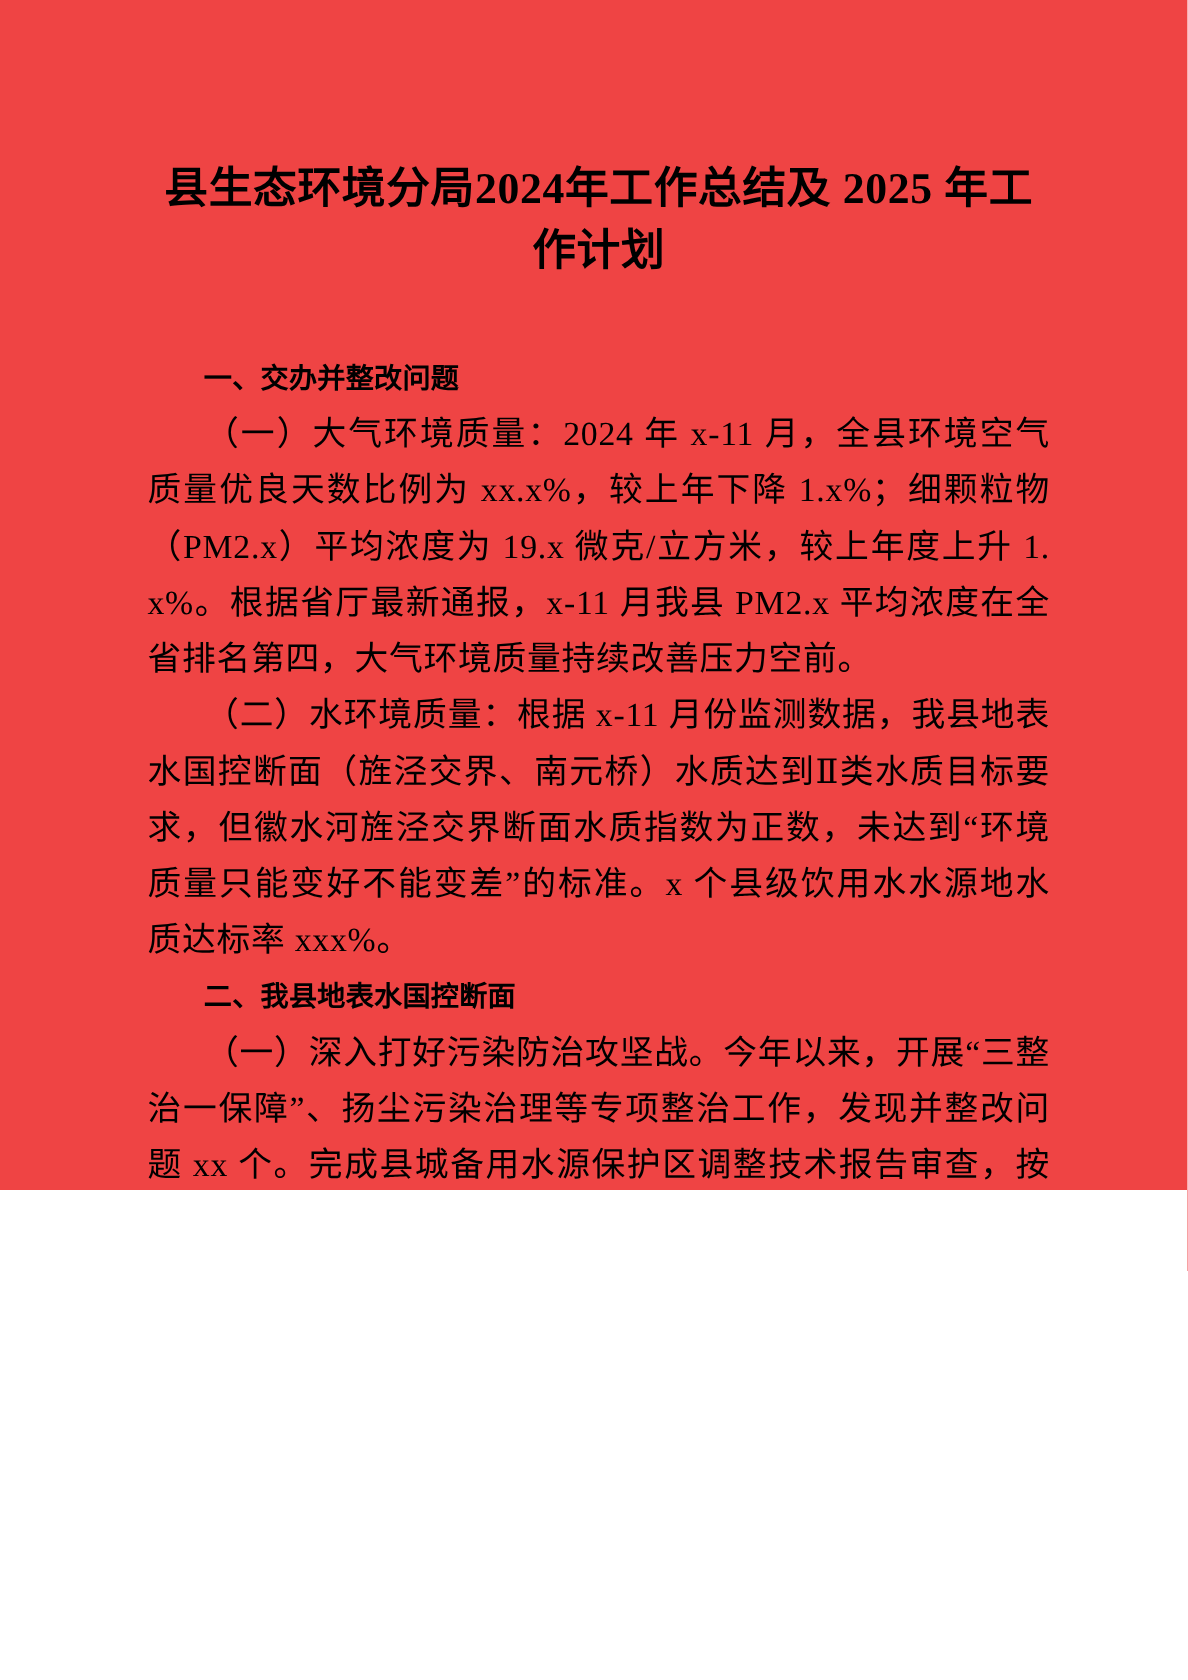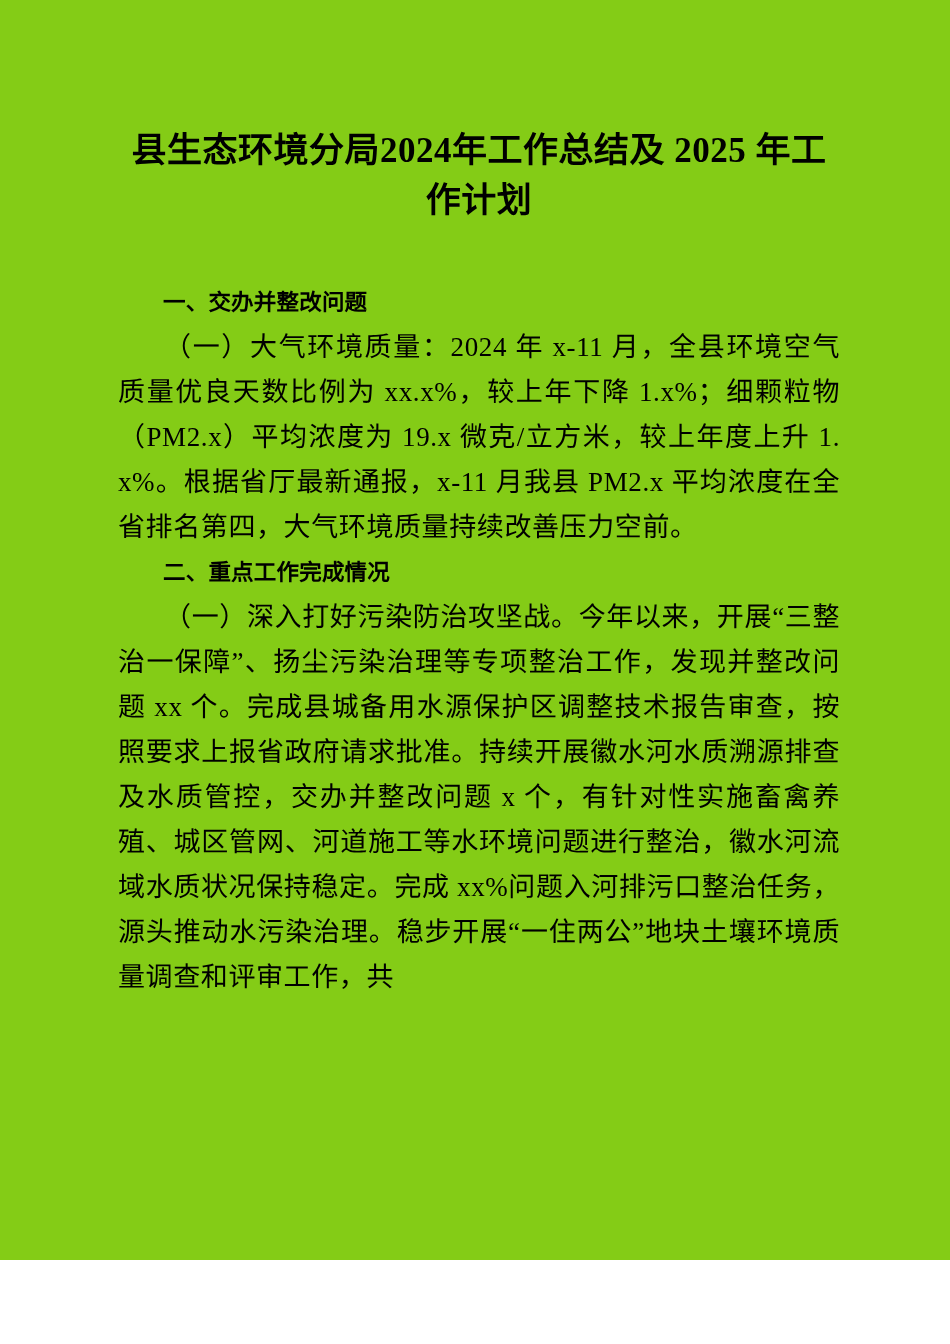--- a/index.html
+++ b/index.html
@@ -5,23 +5,23 @@
 <style>
   html, body {
     margin: 0;
     padding: 0;
     background: #ffffff;
   }
 
   .page {
     position: relative;
     width: 950px;
-    height: 1260px;
+    height: 952px;
     margin: 0 auto;
-    background: #84cc16;
+    background: #ef4444;
     overflow: hidden;
     box-sizing: border-box;
     padding-left: 19px;
   }
 
   .doc-body {
     position: absolute;
     left: 118px;
     top: 0;
     width: 722px;
@@ -84,19 +84,20 @@
   <div class="doc-body">
 
     <h1 class="doc-title">县生态环境分局2024年工作总结及 2025 年工作计划</h1>
 
     <div class="spacer-title-gap"></div>
 
     <h2 class="section-heading">一、交办并整改问题</h2>
 
     <p class="body-paragraph">（一）大气环境质量：2024 年 x-11 月，全县环境空气质量优良天数比例为 xx.x%，较上年下降 1.x%；细颗粒物（PM2.x）平均浓度为 19.x 微克/立方米，较上年度上升 1.x%。根据省厅最新通报，x-11 月我县 PM2.x 平均浓度在全省排名第四，大气环境质量持续改善压力空前。</p>
 
+    <p class="body-paragraph">（二）水环境质量：根据 x-11 月份监测数据，我县地表水国控断面（旌泾交界、南元桥）水质达到Ⅱ类水质目标要求，但徽水河旌泾交界断面水质指数为正数，未达到“环境质量只能变好不能变差”的标准。x 个县级饮用水水源地水质达标率 xxx%。</p>
 
-    <h2 class="section-heading heading-gap-before">二、重点工作完成情况</h2>
+    <h2 class="section-heading heading-gap-before">二、我县地表水国控断面</h2>
 
     <p class="body-paragraph">（一）深入打好污染防治攻坚战。今年以来，开展“三整治一保障”、扬尘污染治理等专项整治工作，发现并整改问题 xx 个。完成县城备用水源保护区调整技术报告审查，按照要求上报省政府请求批准。持续开展徽水河水质溯源排查及水质管控，交办并整改问题 x 个，有针对性实施畜禽养殖、城区管网、河道施工等水环境问题进行整治，徽水河流域水质状况保持稳定。完成 xx%问题入河排污口整治任务，源头推动水污染治理。稳步开展“一住两公”地块土壤环境质量调查和评审工作，共</p>
 
   </div>
 </div>
 
 </body></html>

